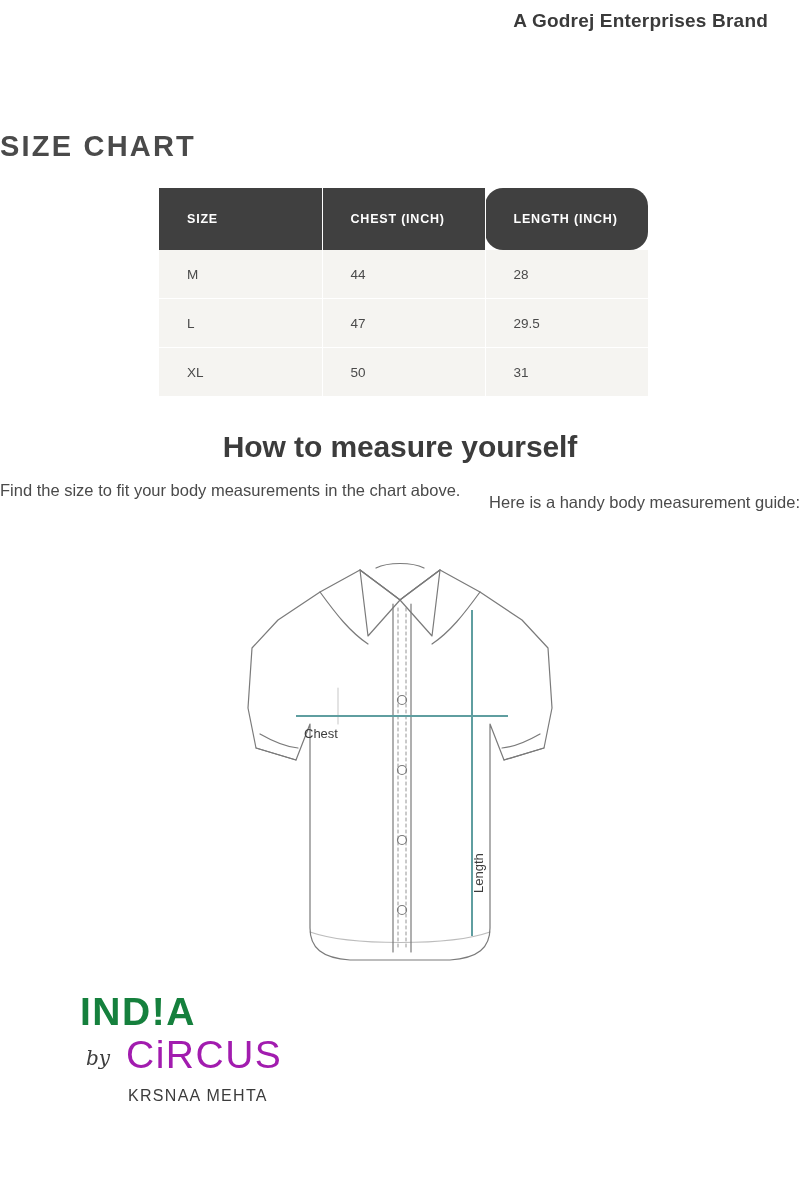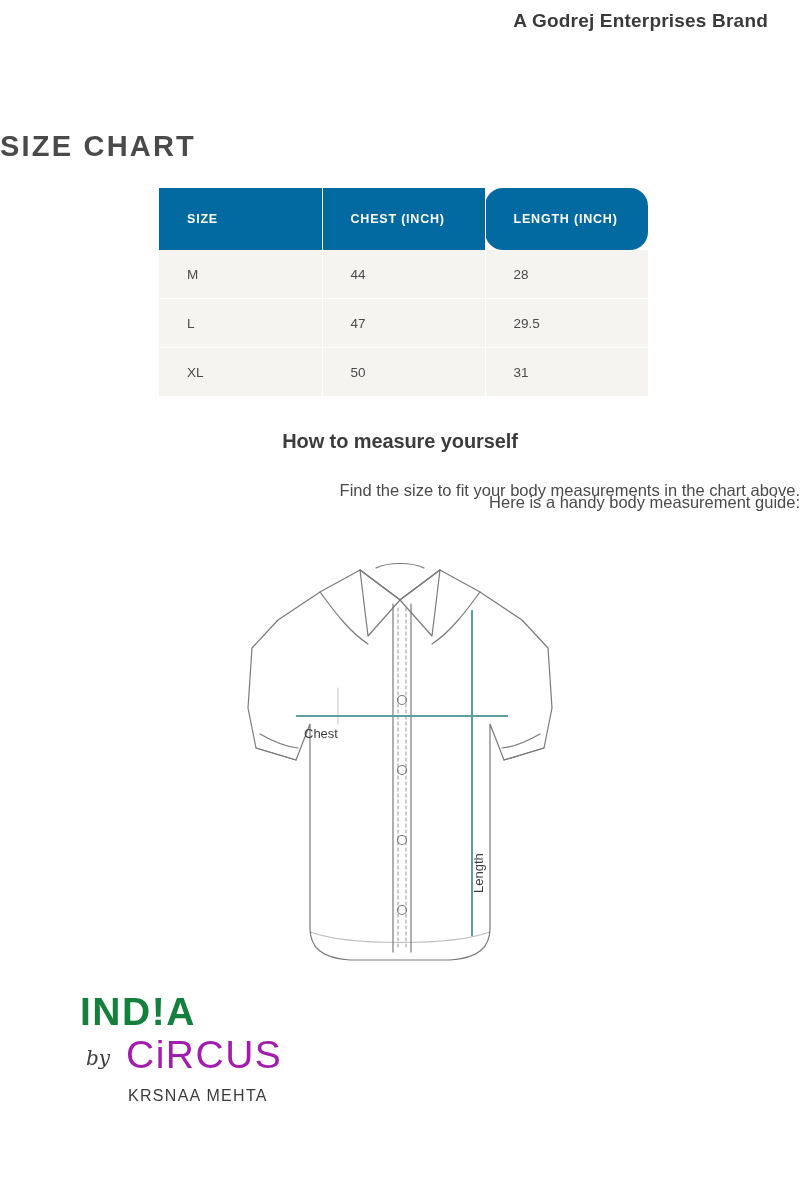--- a/index.html
+++ b/index.html
@@ -46,21 +46,21 @@
     top: 188px;
     left: 159px;
     width: 489px;
   }
   table.size-table {
     border-collapse: collapse;
     width: 100%;
     table-layout: fixed;
   }
   table.size-table th {
-    background: #0369a1;
+    background: #404040;
     color: #ffffff;
     font-size: 12.5px;
     font-weight: bold;
     letter-spacing: 0.8px;
     text-align: left;
     padding: 20px 0 20px 28px;
     border-right: 1px solid #ffffff;
     height: 22px;
   }
   table.size-table th:last-child { border-right: none; border-radius: 18px; }
@@ -80,31 +80,31 @@
   table.size-table col.c2 { width: 163px; }
   table.size-table col.c3 { width: 163px; }
 
   
   .howto-title {
     position: absolute;
     top: 430px;
     left: 0;
     width: 100%;
     text-align: center;
-    font-size: 20px;
+    font-size: 30px;
     font-weight: bold;
     color: #3c3c3c;
     letter-spacing: -0.1px;
   }
   .howto-line1 {
     position: absolute;
     top: 481px;
     left: 0;
     width: 100%;
-    text-align: right;
+    text-align: left;
     font-size: 16.5px;
     color: #4a4a4a;
   }
   .howto-line2 {
     position: absolute;
     top: 493px;
     left: 0;
     width: 100%;
     text-align: right;
     font-size: 16.5px;

